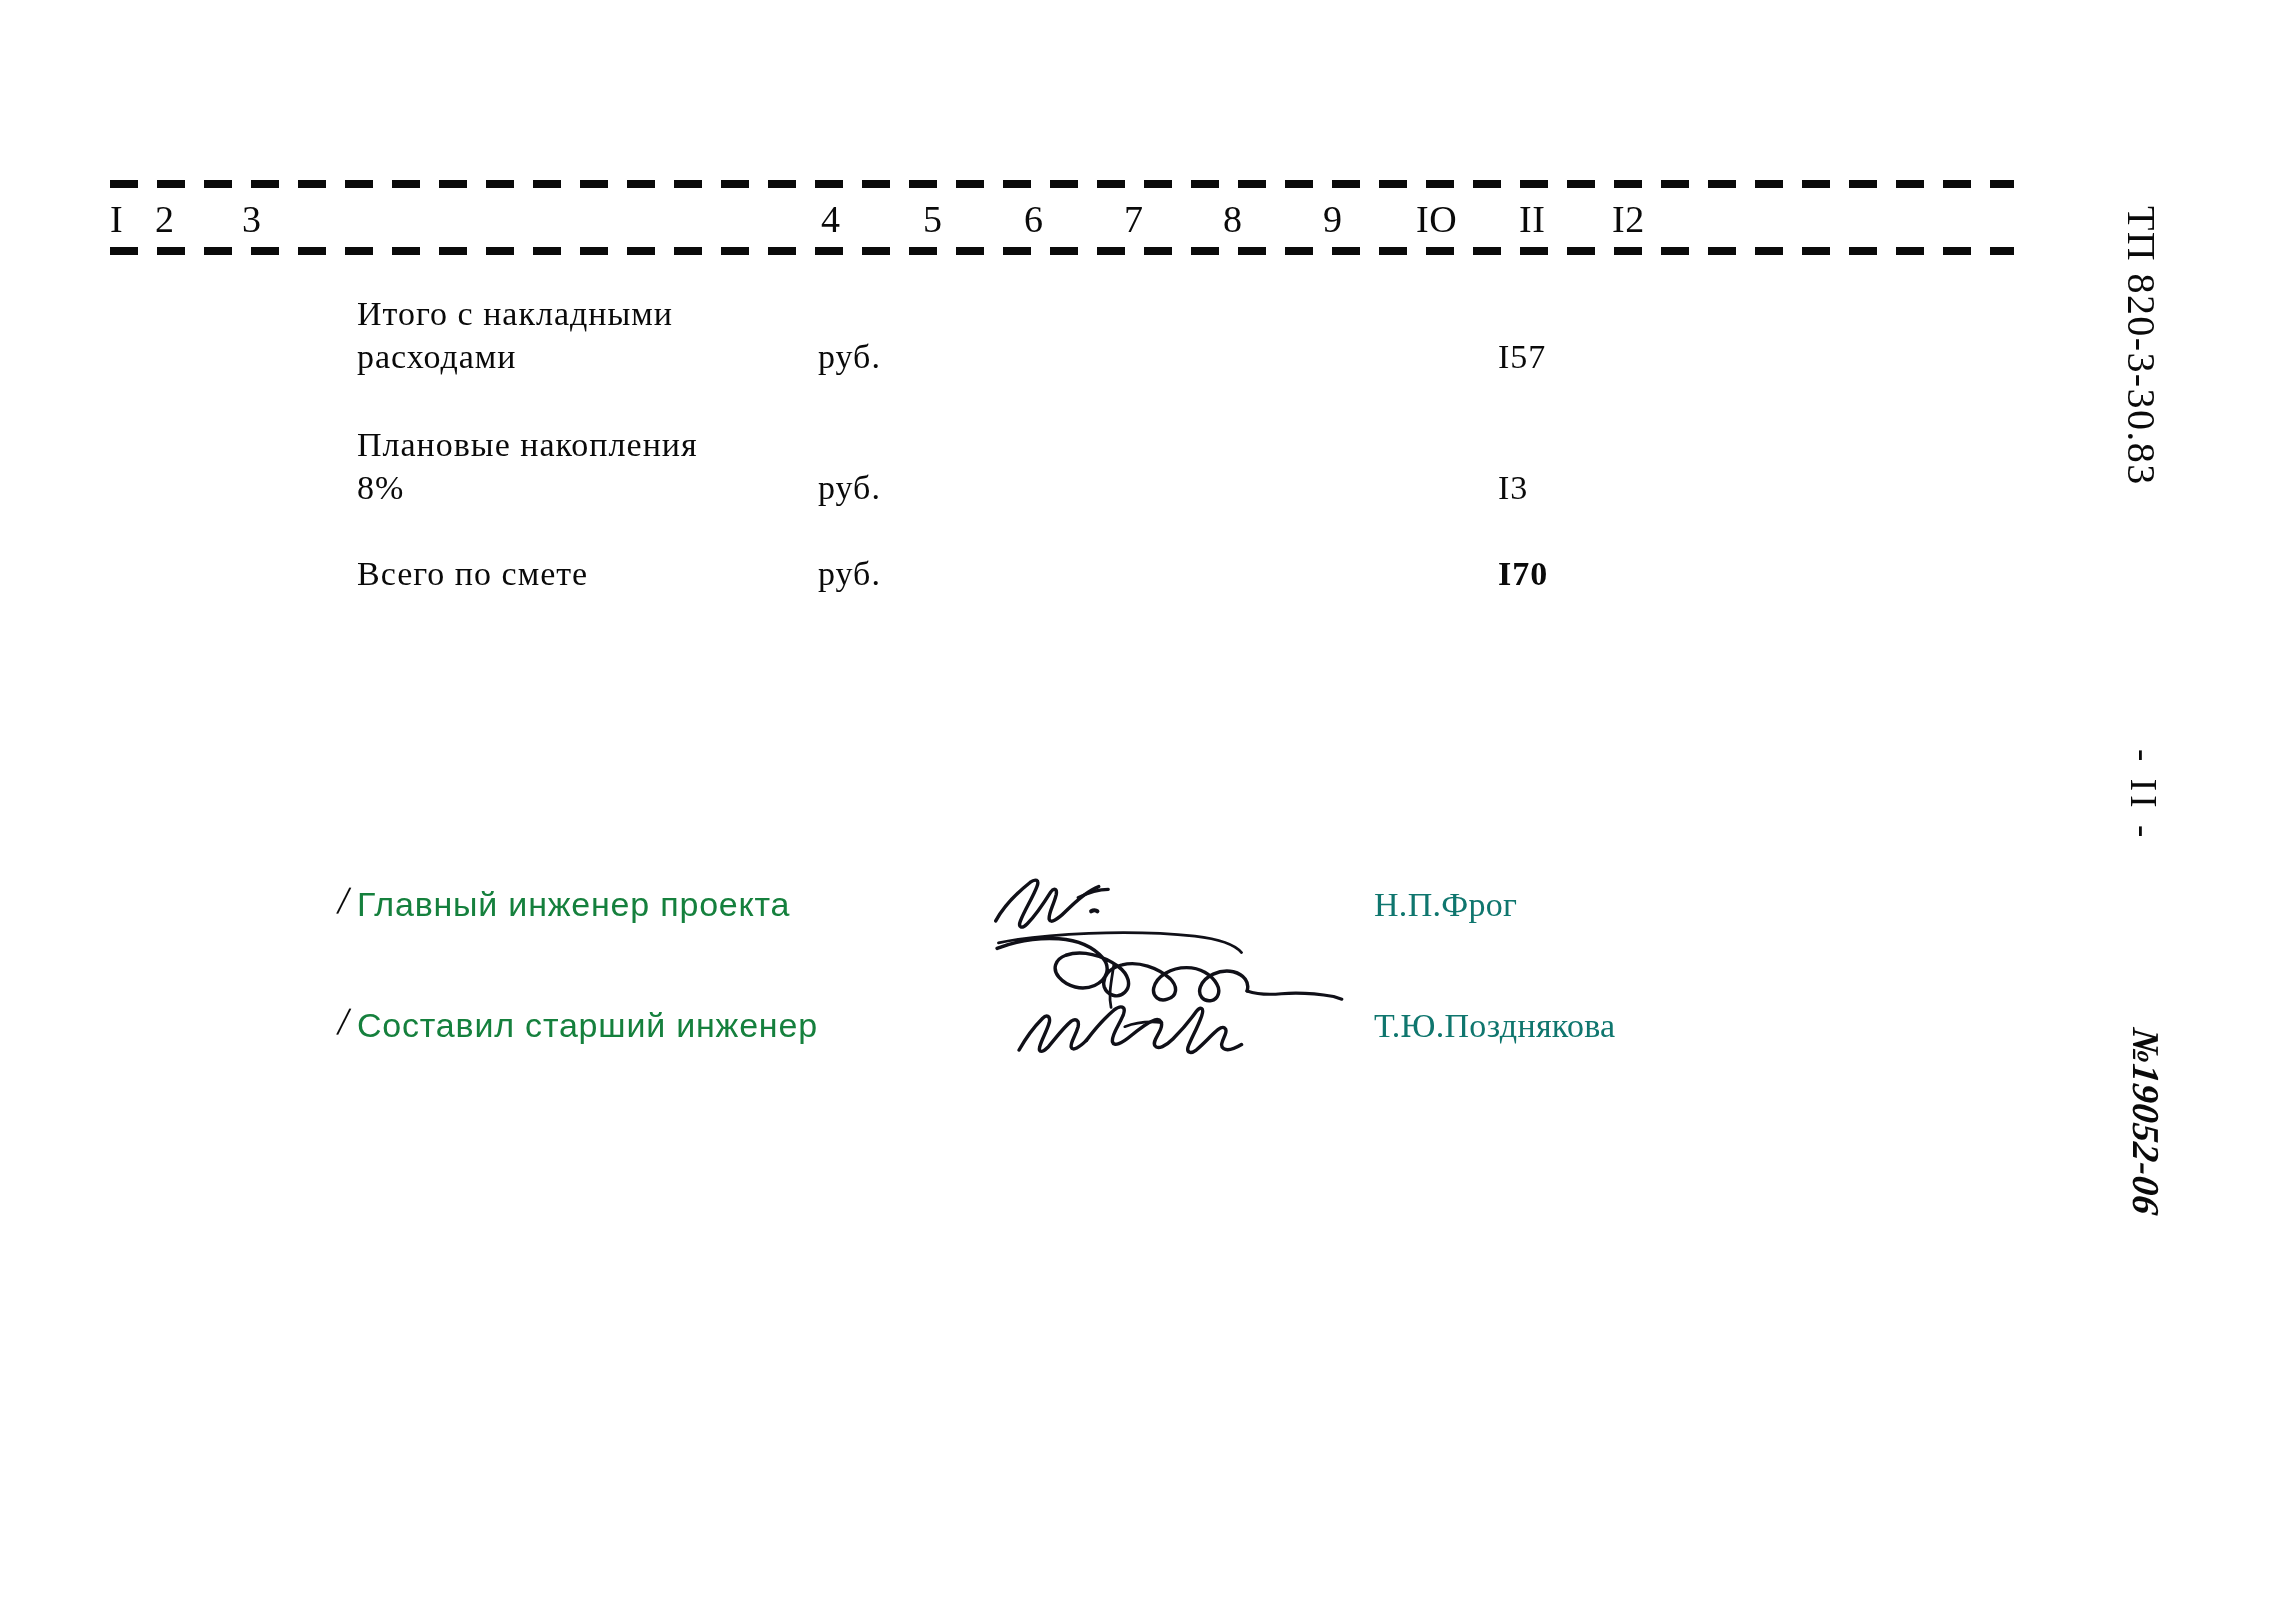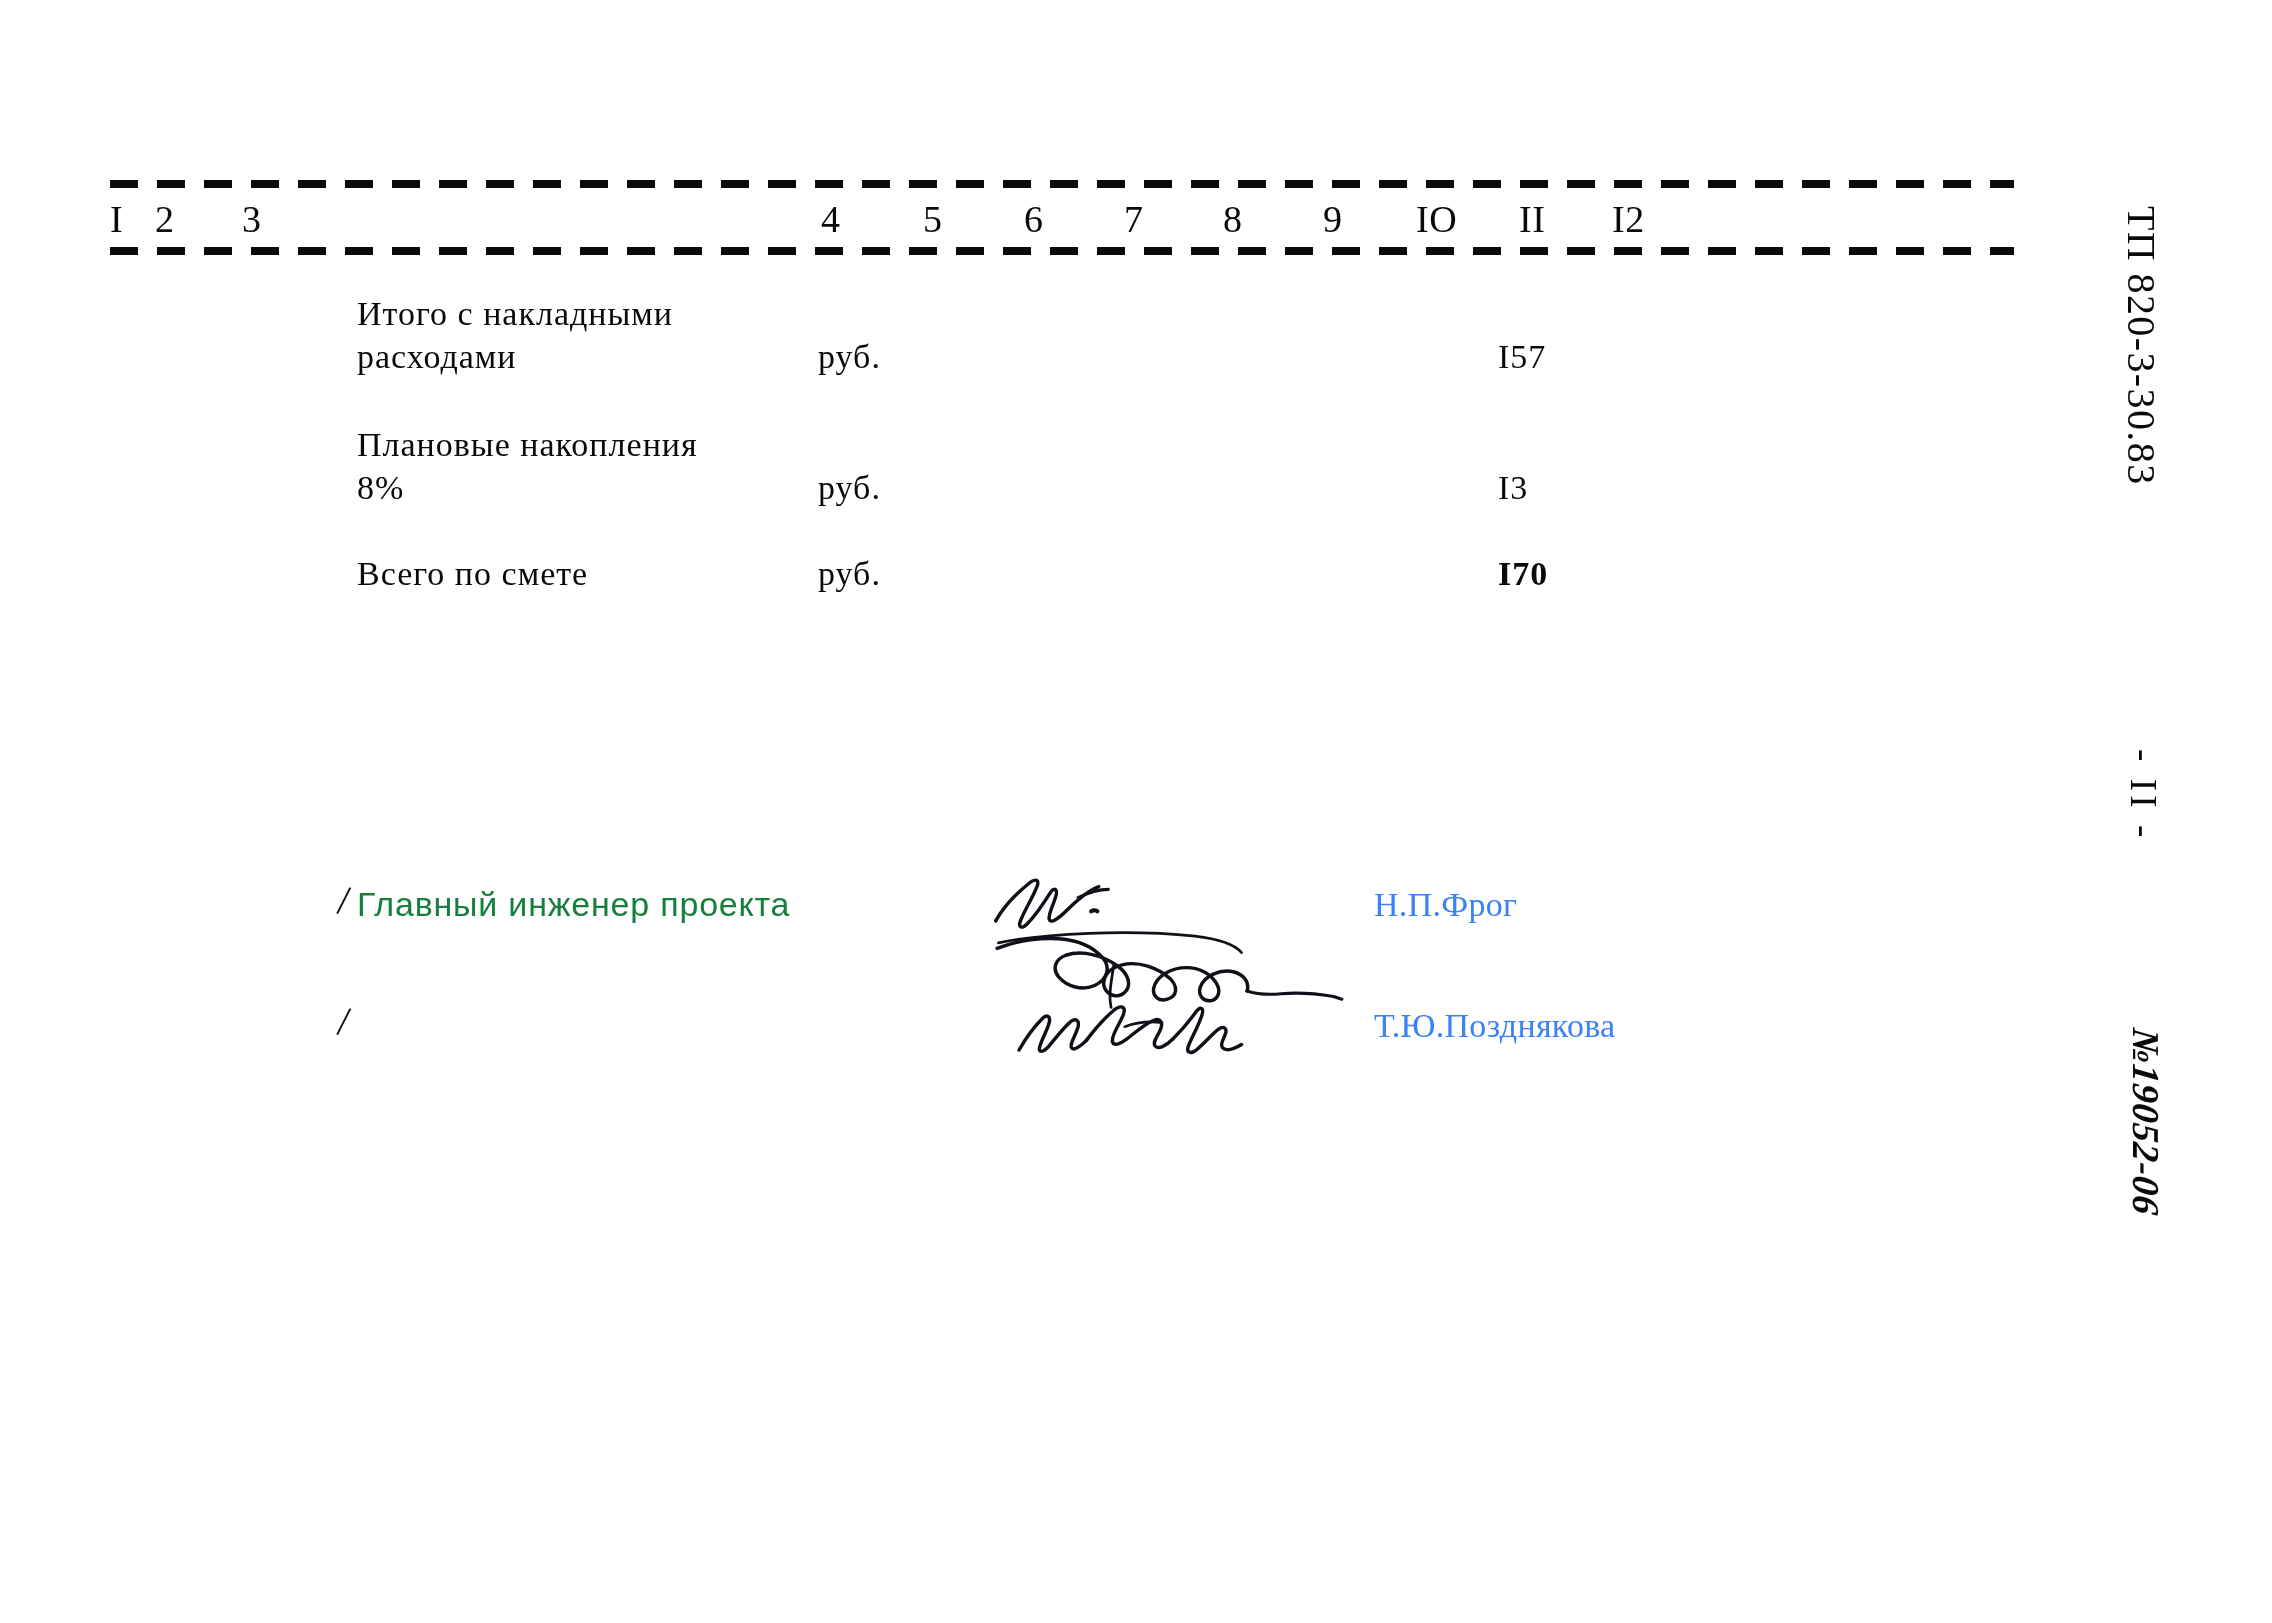--- a/index.html
+++ b/index.html
@@ -112,21 +112,21 @@
     white-space: pre;
     letter-spacing: 0.8px;
   }
   .sig-name {
     position: absolute;
     left: 1374px;
     top: 0;
     font-family: "Liberation Serif", serif;
     font-size: 34px;
     line-height: 49px;
-    color: #3b82f6;
+    color: #0f766e;
     white-space: pre;
     letter-spacing: 0.3px;
   }
   .sig-ink {
     position: absolute;
     left: 990px;
     top: -25px;
     width: 385px;
     height: 206px;
     pointer-events: none;
@@ -249,20 +249,21 @@
     </svg>
   <div class="sig-row" style="top: 0px;">
         <div class="sig-slash">/</div>
         <div class="sig-title">Главный инженер проекта</div>
         <div class="sig-name">Н.П.Фрог</div>
       </div>
       <div class="sig-row" style="top: 60px;">
       </div>
       <div class="sig-row" style="top: 121px;">
         <div class="sig-slash">/</div>
+        <div class="sig-title">Составил старший инженер</div>
         <div class="sig-name">Т.Ю.Позднякова</div>
       </div>
     </div>
 
   <div class="margin-rot" id="doc-code">ТП 820-3-30.83</div>
 
   <div class="margin-rot" id="page-label">- II -</div>
 
   <div class="margin-rot" id="stamp-number">№19052-06</div>
 

